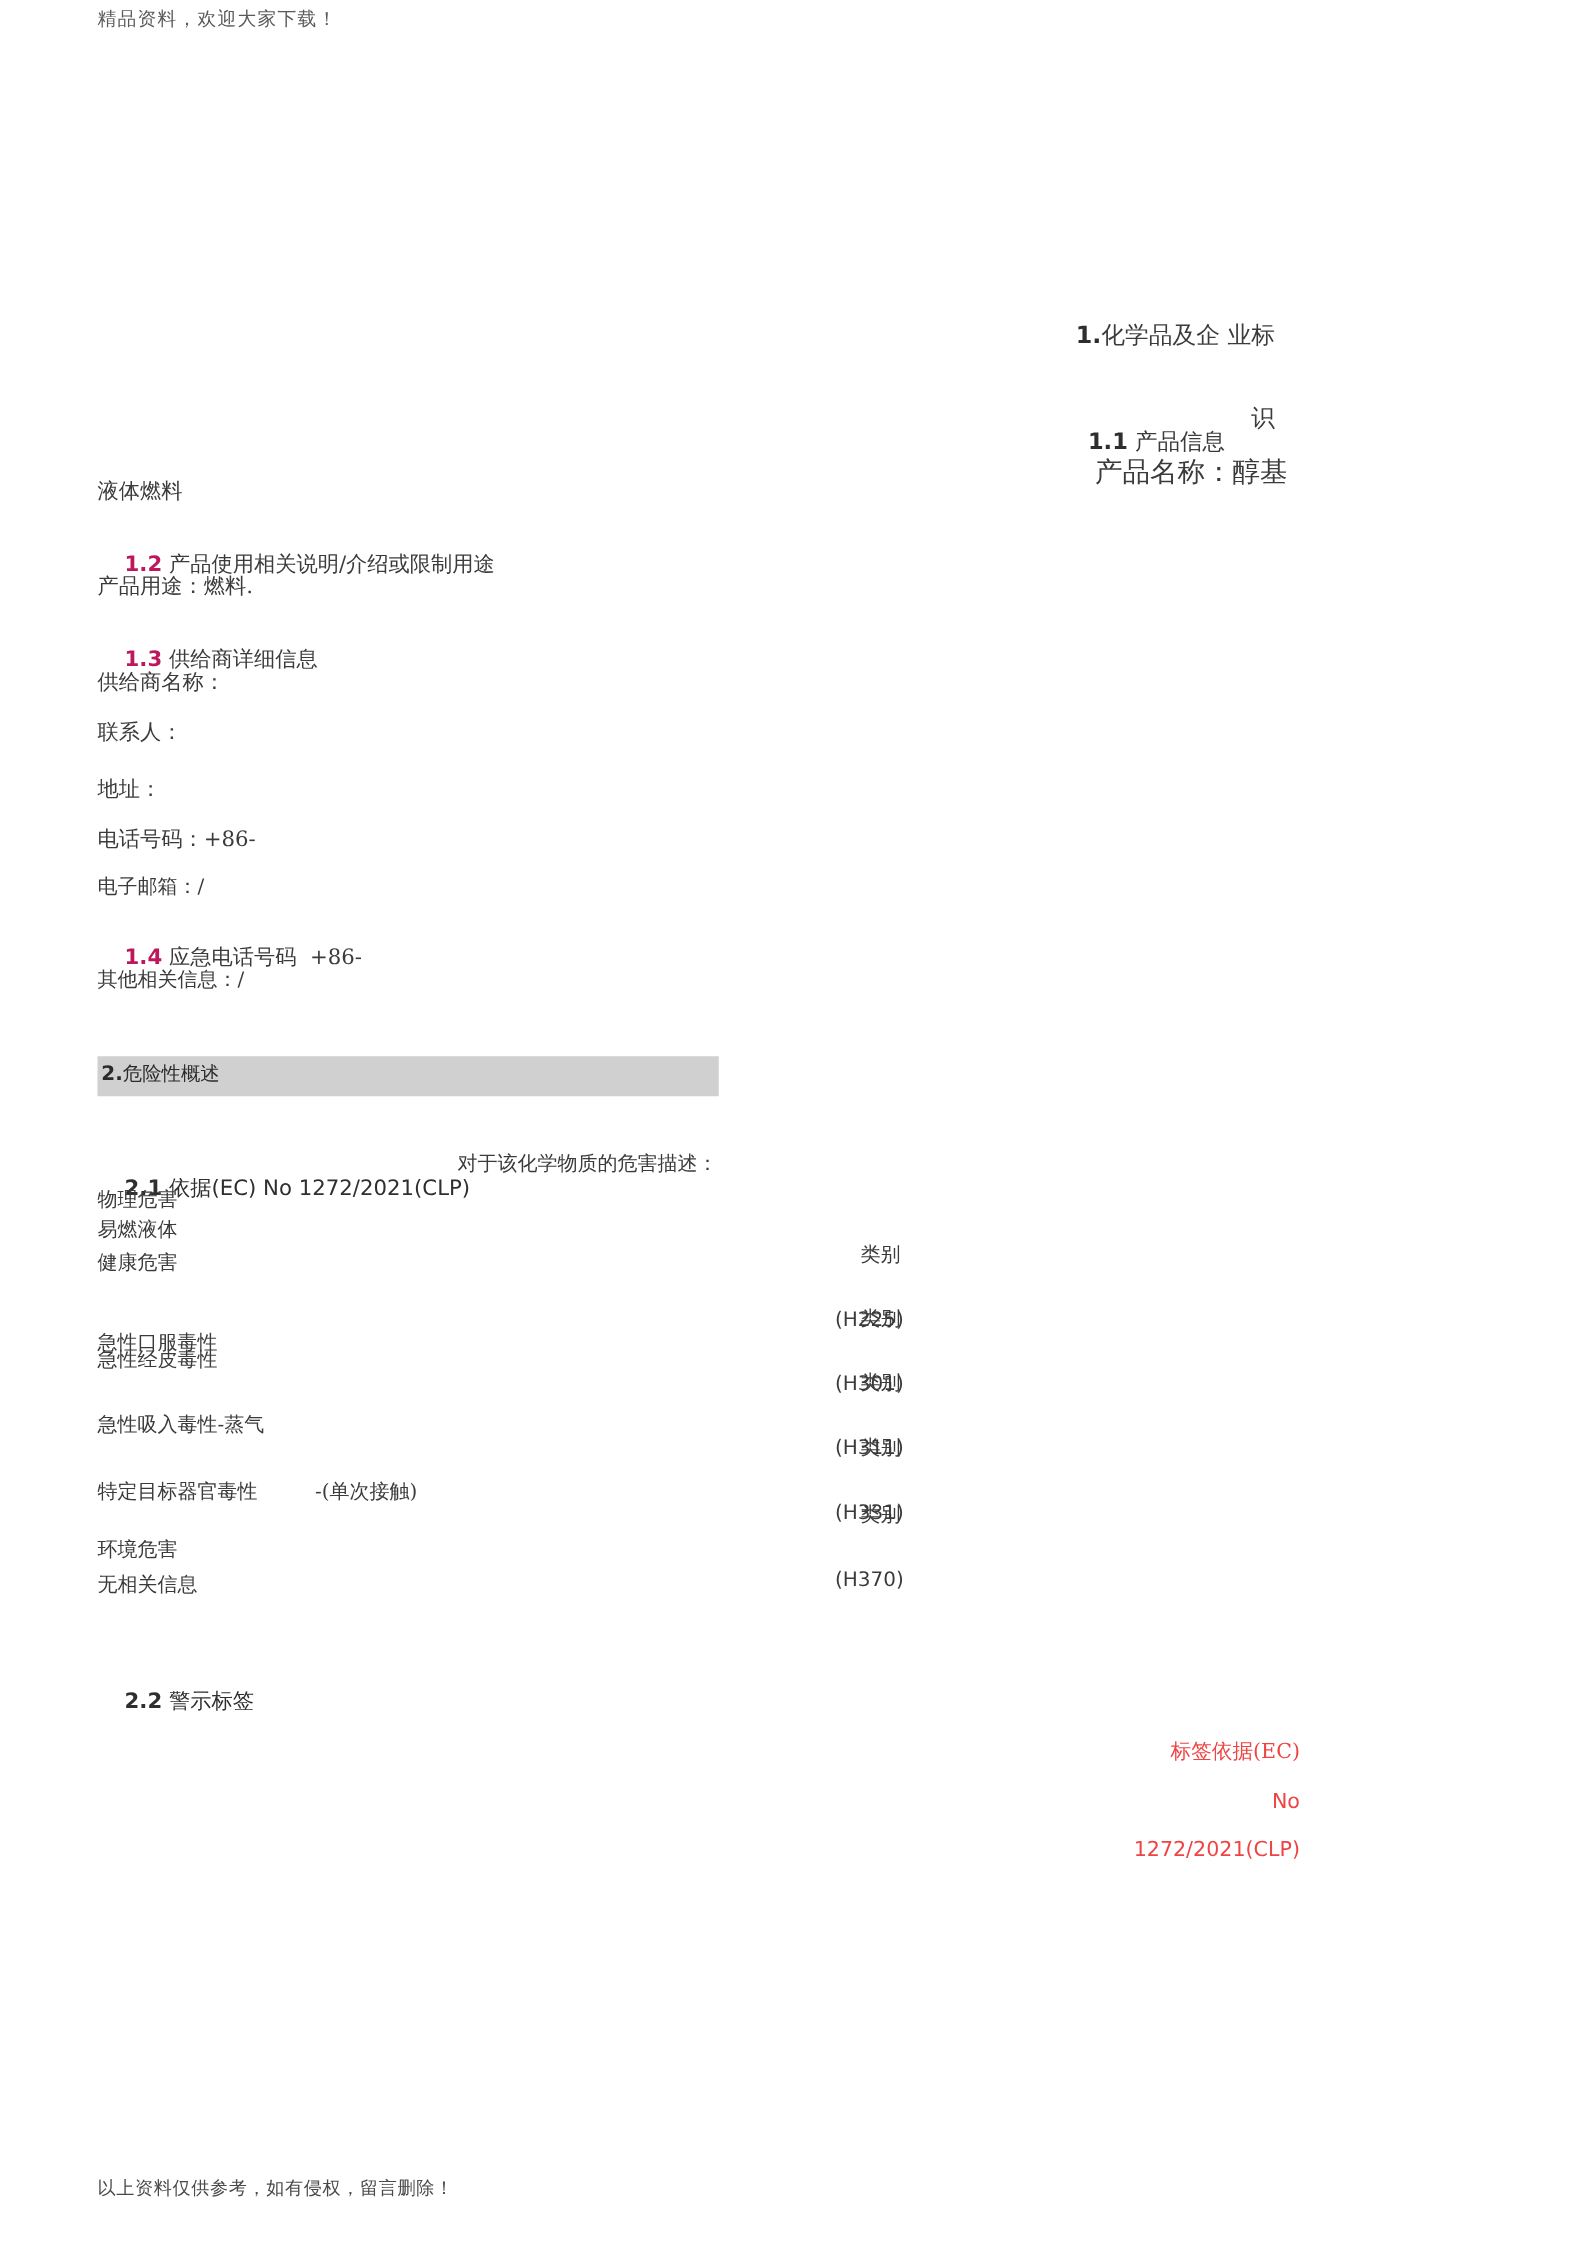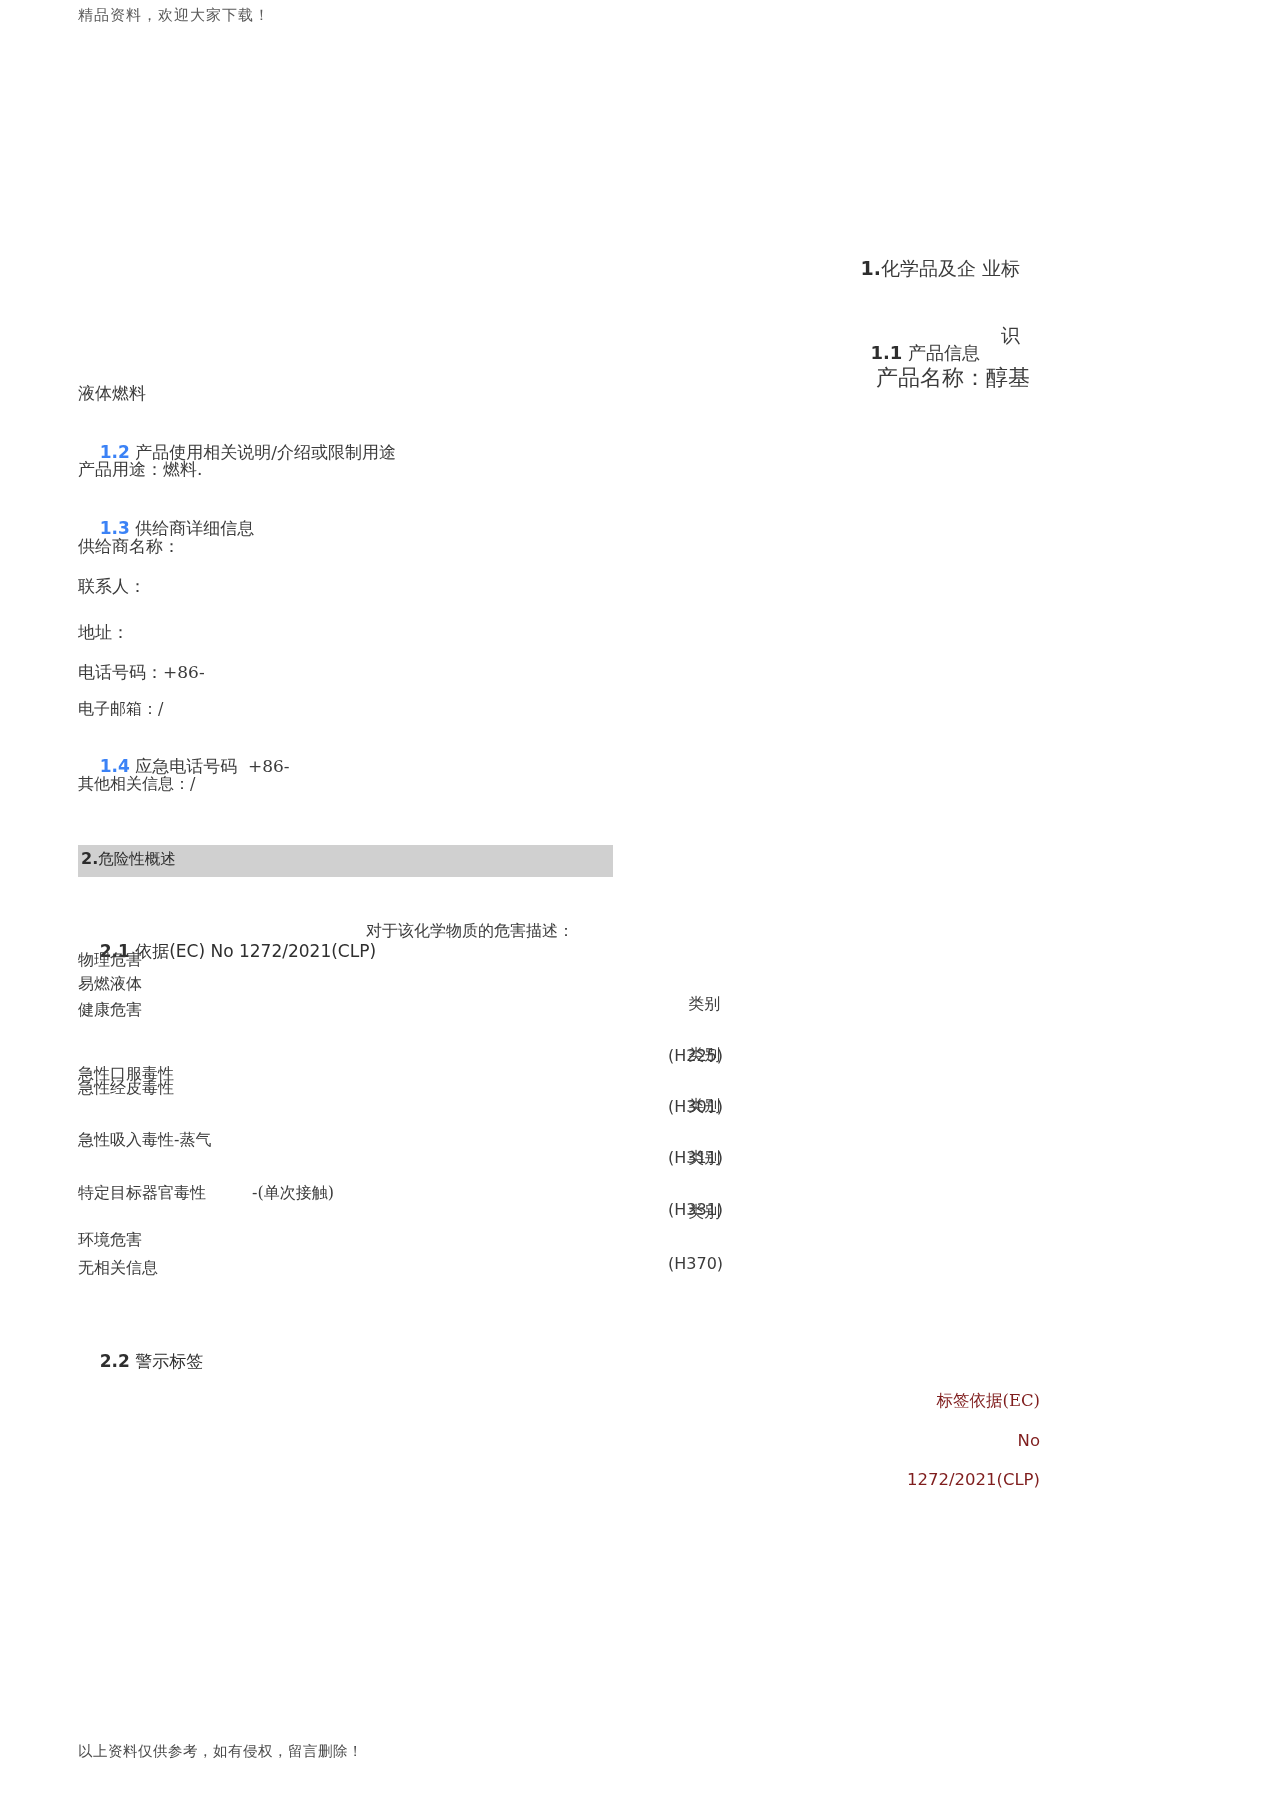--- a/index.html
+++ b/index.html
@@ -48,30 +48,29 @@
   .h1sub .idx{font-weight:700;font-family:"DejaVu Sans","Liberation Sans",sans-serif;color:#2e2e2e;}
   .prodname{
     left:700px;top:363px;width:330px;
     font-size:22px;color:#3b3b3b;
   }
 
   
   .lbody{left:78px;font-size:17px;color:#3b3b3b;}
   .lbody .idx{
     font-family:"DejaVu Sans","Liberation Sans",sans-serif;
-    font-weight:700;font-size:17px;color:#3b82f6;
+    font-weight:700;font-size:17px;color:#be185d;
   }
 
   
   .banner{
     position:absolute;
     left:78px;top:845px;
     width:497px;height:32px;
     background:#d0d0d0;
-    padding-left:38px;
   }
   .banner .btext{
     position:absolute;left:3px;top:4px;
     font-size:15.5px;color:#2b2b2b;
     font-family:"DejaVu Serif","Liberation Serif",serif;
     white-space:pre;
   }
   .banner .btext b{
     font-family:"DejaVu Sans","Liberation Sans",sans-serif;
     font-weight:700;font-size:16px;
@@ -90,21 +89,21 @@
   .hz-sub{font-family:"DejaVu Sans","Liberation Sans",sans-serif;}
 
   
   .h22{left:78px;top:1330px;font-size:17px;color:#2f2f2f;}
   .h22 .idx{font-family:"DejaVu Sans","Liberation Sans",sans-serif;font-weight:700;}
 
   
   .labelbasis{
     position:absolute;right:234px;top:1381px;
     width:300px;text-align:right;
-    font-size:16.5px;color:#7f1d1d;line-height:2.4;
+    font-size:16.5px;color:#ef4444;line-height:2.4;
   }
   .labelbasis span{display:block;}
   .lb-en{font-family:"DejaVu Sans","Liberation Sans",sans-serif;}
 </style>
 </head>
 <body>
 
 <div class="page">
 
   <div class="t cn topnote">精品资料，欢迎大家下载！</div>

